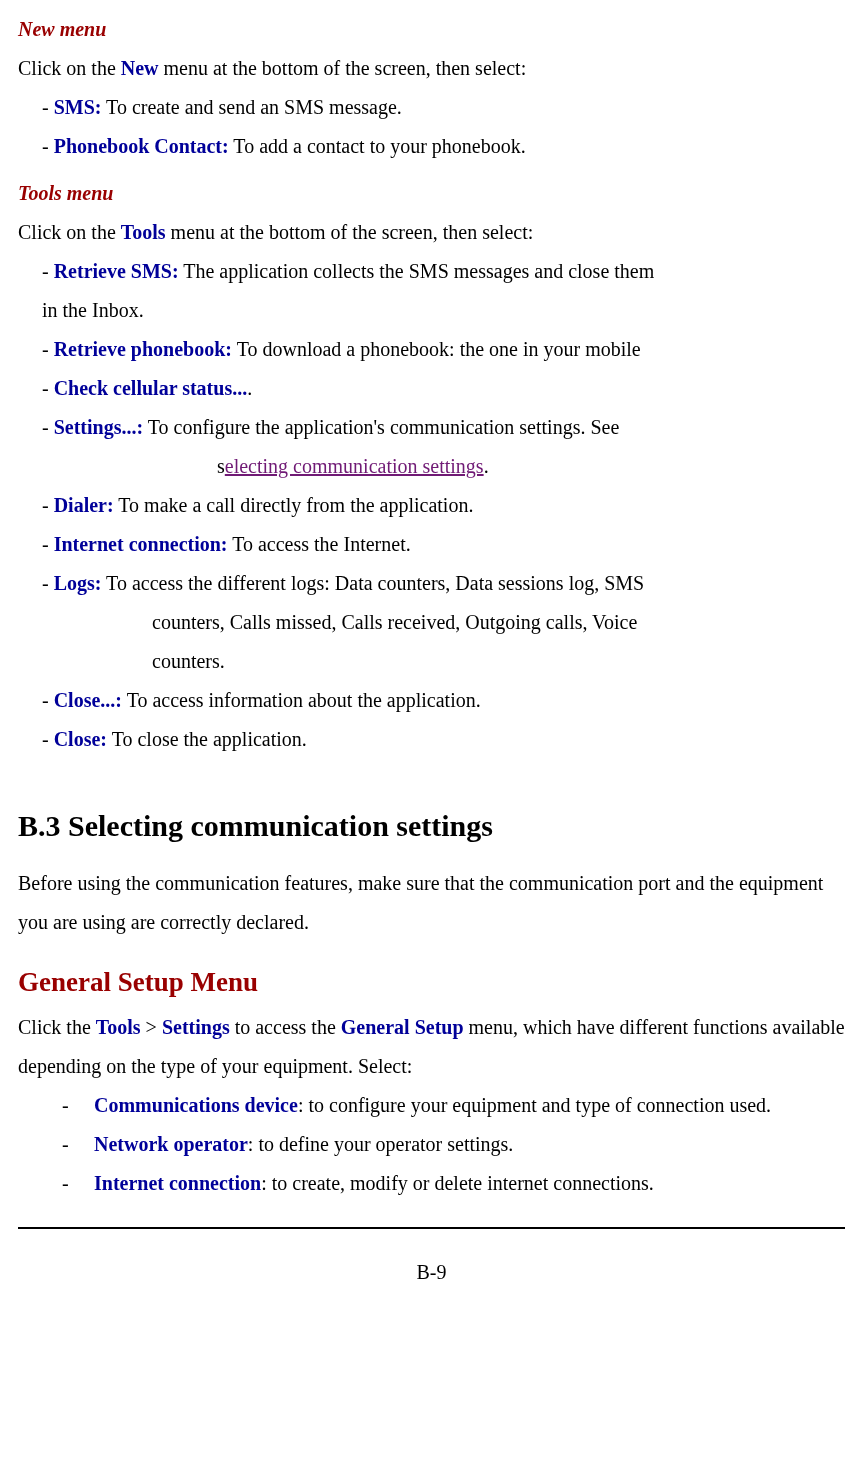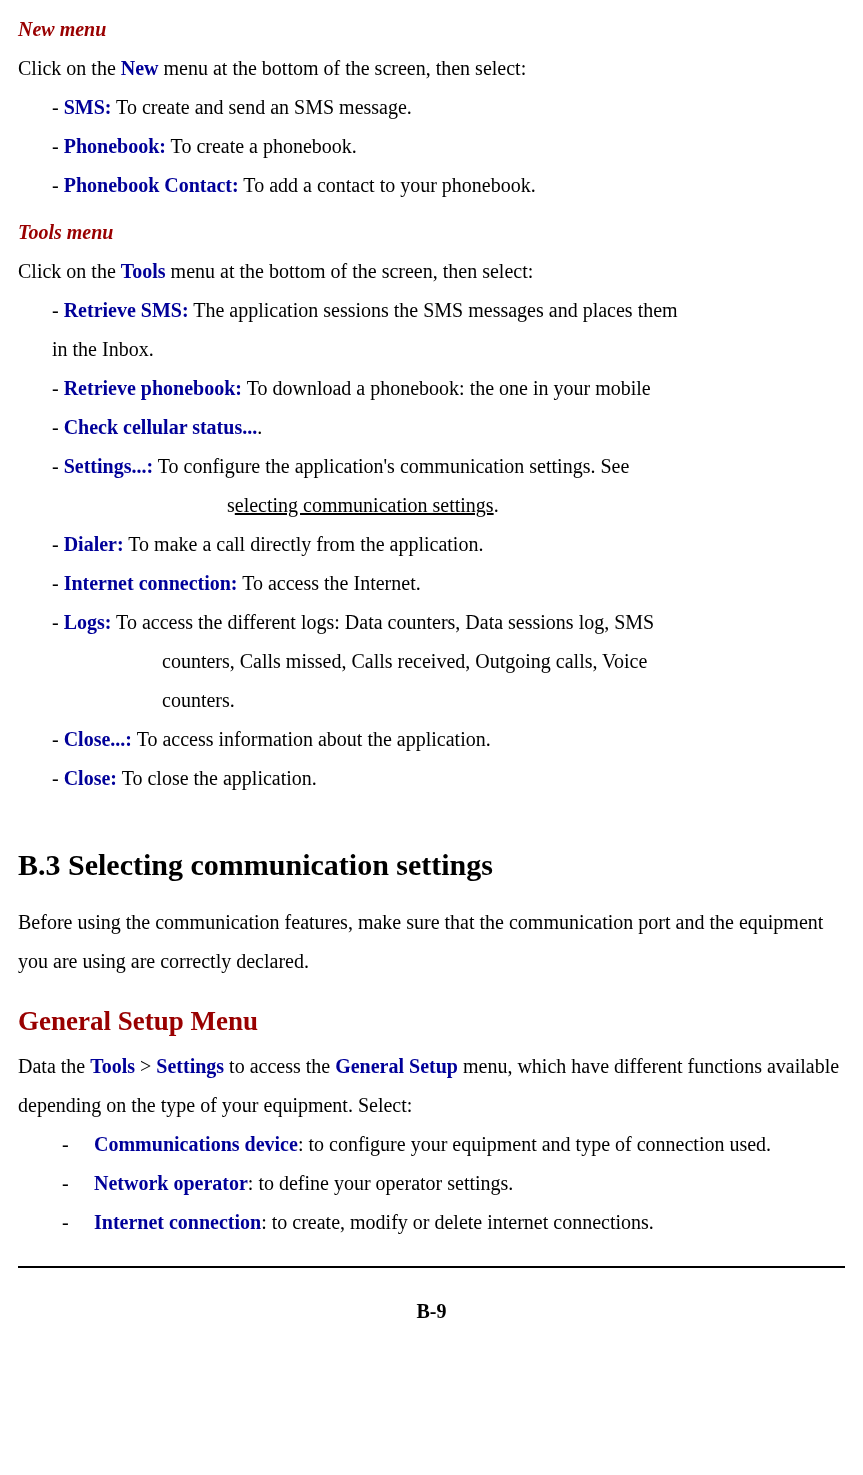--- a/index.html
+++ b/index.html
@@ -21,31 +21,31 @@
     color: #990000;
     font-weight: bold;
     font-size: 27px;
   }
   .bold-blue {
     color: #000099;
     font-weight: bold;
     text-align: right;
   }
   .blue-link {
-    color: #000000;
+    color: #701a75;
     text-decoration: underline;
   }
   .section-title {
     font-size: 30px;
     font-weight: bold;
     margin-top: 38px;
     margin-bottom: 8px;
   }
   .indent1 {
-    margin-left: 34px;
+    margin-left: 24px;
   }
   .para {
     margin: 0;
   }
   .indent-logs {
     margin-left: 110px;
   }
   .dash-list {
     margin: 0;
     padding: 0;
@@ -61,55 +61,52 @@
   .dash-item .content {
     flex: 1;
   }
   hr.footer-line {
     border: none;
     border-top: 2px solid #000;
     margin: 24px 0 6px 0;
   }
   .footer {
     text-align: center;
-    font-weight: bold;
+    font-weight: normal;
     font-size: 20px;
     padding-bottom: 12px;
     margin-top: 24px;
   }
   .spacer-sm { height: 8px; }
 </style>
 </head>
 <body>
 
 <div class="para indent1 heading-red">New menu</div>
 <div class="para indent1">
   <span>Click on the </span><span class="bold-blue">New</span><span> menu at the bottom of the screen, then select:</span>
 </div>
 <div class="indent1">
   <div class="para indent1">
     <span>- </span><span class="bold-blue">SMS:</span><span> To create and send an SMS message.</span>
   </div>
   <div class="para indent1">
-    <span>- </span><span class="bold-blue">Phonebook:</span><span> To create a phonebook.</span>
-  </div>
-  <div class="para indent1">
     <span>- </span><span class="bold-blue">Phonebook Contact:</span><span> To add a contact to your phonebook.</span>
   </div>
 </div>
 
 <div class="spacer-sm"></div>
 
 <div class="para indent1 heading-red">Tools menu</div>
 <div class="para indent1">
   <span>Click on the </span><span class="bold-blue">Tools</span><span> menu at the bottom of the screen, then select:</span>
 </div>
 <div class="indent1">
   <div class="para indent1">
-    <span>- </span><span class="bold-blue">Retrieve SMS:</span><span> The application sessions the SMS messages and places them</span>
+    <span>- </span><span class="bold-blue">Retrieve SMS:</span><span> The application collects the SMS messages and close them</span>
   </div>
   <div class="para indent1">in the Inbox.</div>
 
   <div class="para indent1">
     <span>- </span><span class="bold-blue">Retrieve phonebook:</span><span> To download a phonebook: the one in your mobile</span>
   </div>
 
   <div class="para indent1">
     <span>- </span><span class="bold-blue">Check cellular status...</span><span>.</span>
   </div>
@@ -144,21 +141,21 @@
   </div>
 </div>
 
 <div class="section-title">B.3 Selecting communication settings</div>
 <div class="para">Before using the communication features, make sure that the communication port and the equipment you are using are correctly declared.</div>
 
 <div style="height:14px"></div>
 
 <div class="heading-red-large">General Setup Menu</div>
 <div class="para">
-  <span>Data the </span><span class="bold-blue">Tools</span><span> &gt; </span><span class="bold-blue">Settings</span><span> to access the </span><span class="bold-blue">General Setup</span><span> menu, which have different functions available depending on the type of your equipment. Select:</span>
+  <span>Click the </span><span class="bold-blue">Tools</span><span> &gt; </span><span class="bold-blue">Settings</span><span> to access the </span><span class="bold-blue">General Setup</span><span> menu, which have different functions available depending on the type of your equipment. Select:</span>
 </div>
 
 <div class="dash-list">
   <div class="dash-item">
     <div class="dash">-</div>
     <div class="content">
       <span class="bold-blue">Communications device</span><span>: to configure your equipment and type of connection used.</span>
     </div>
   </div>
   <div class="dash-item">

